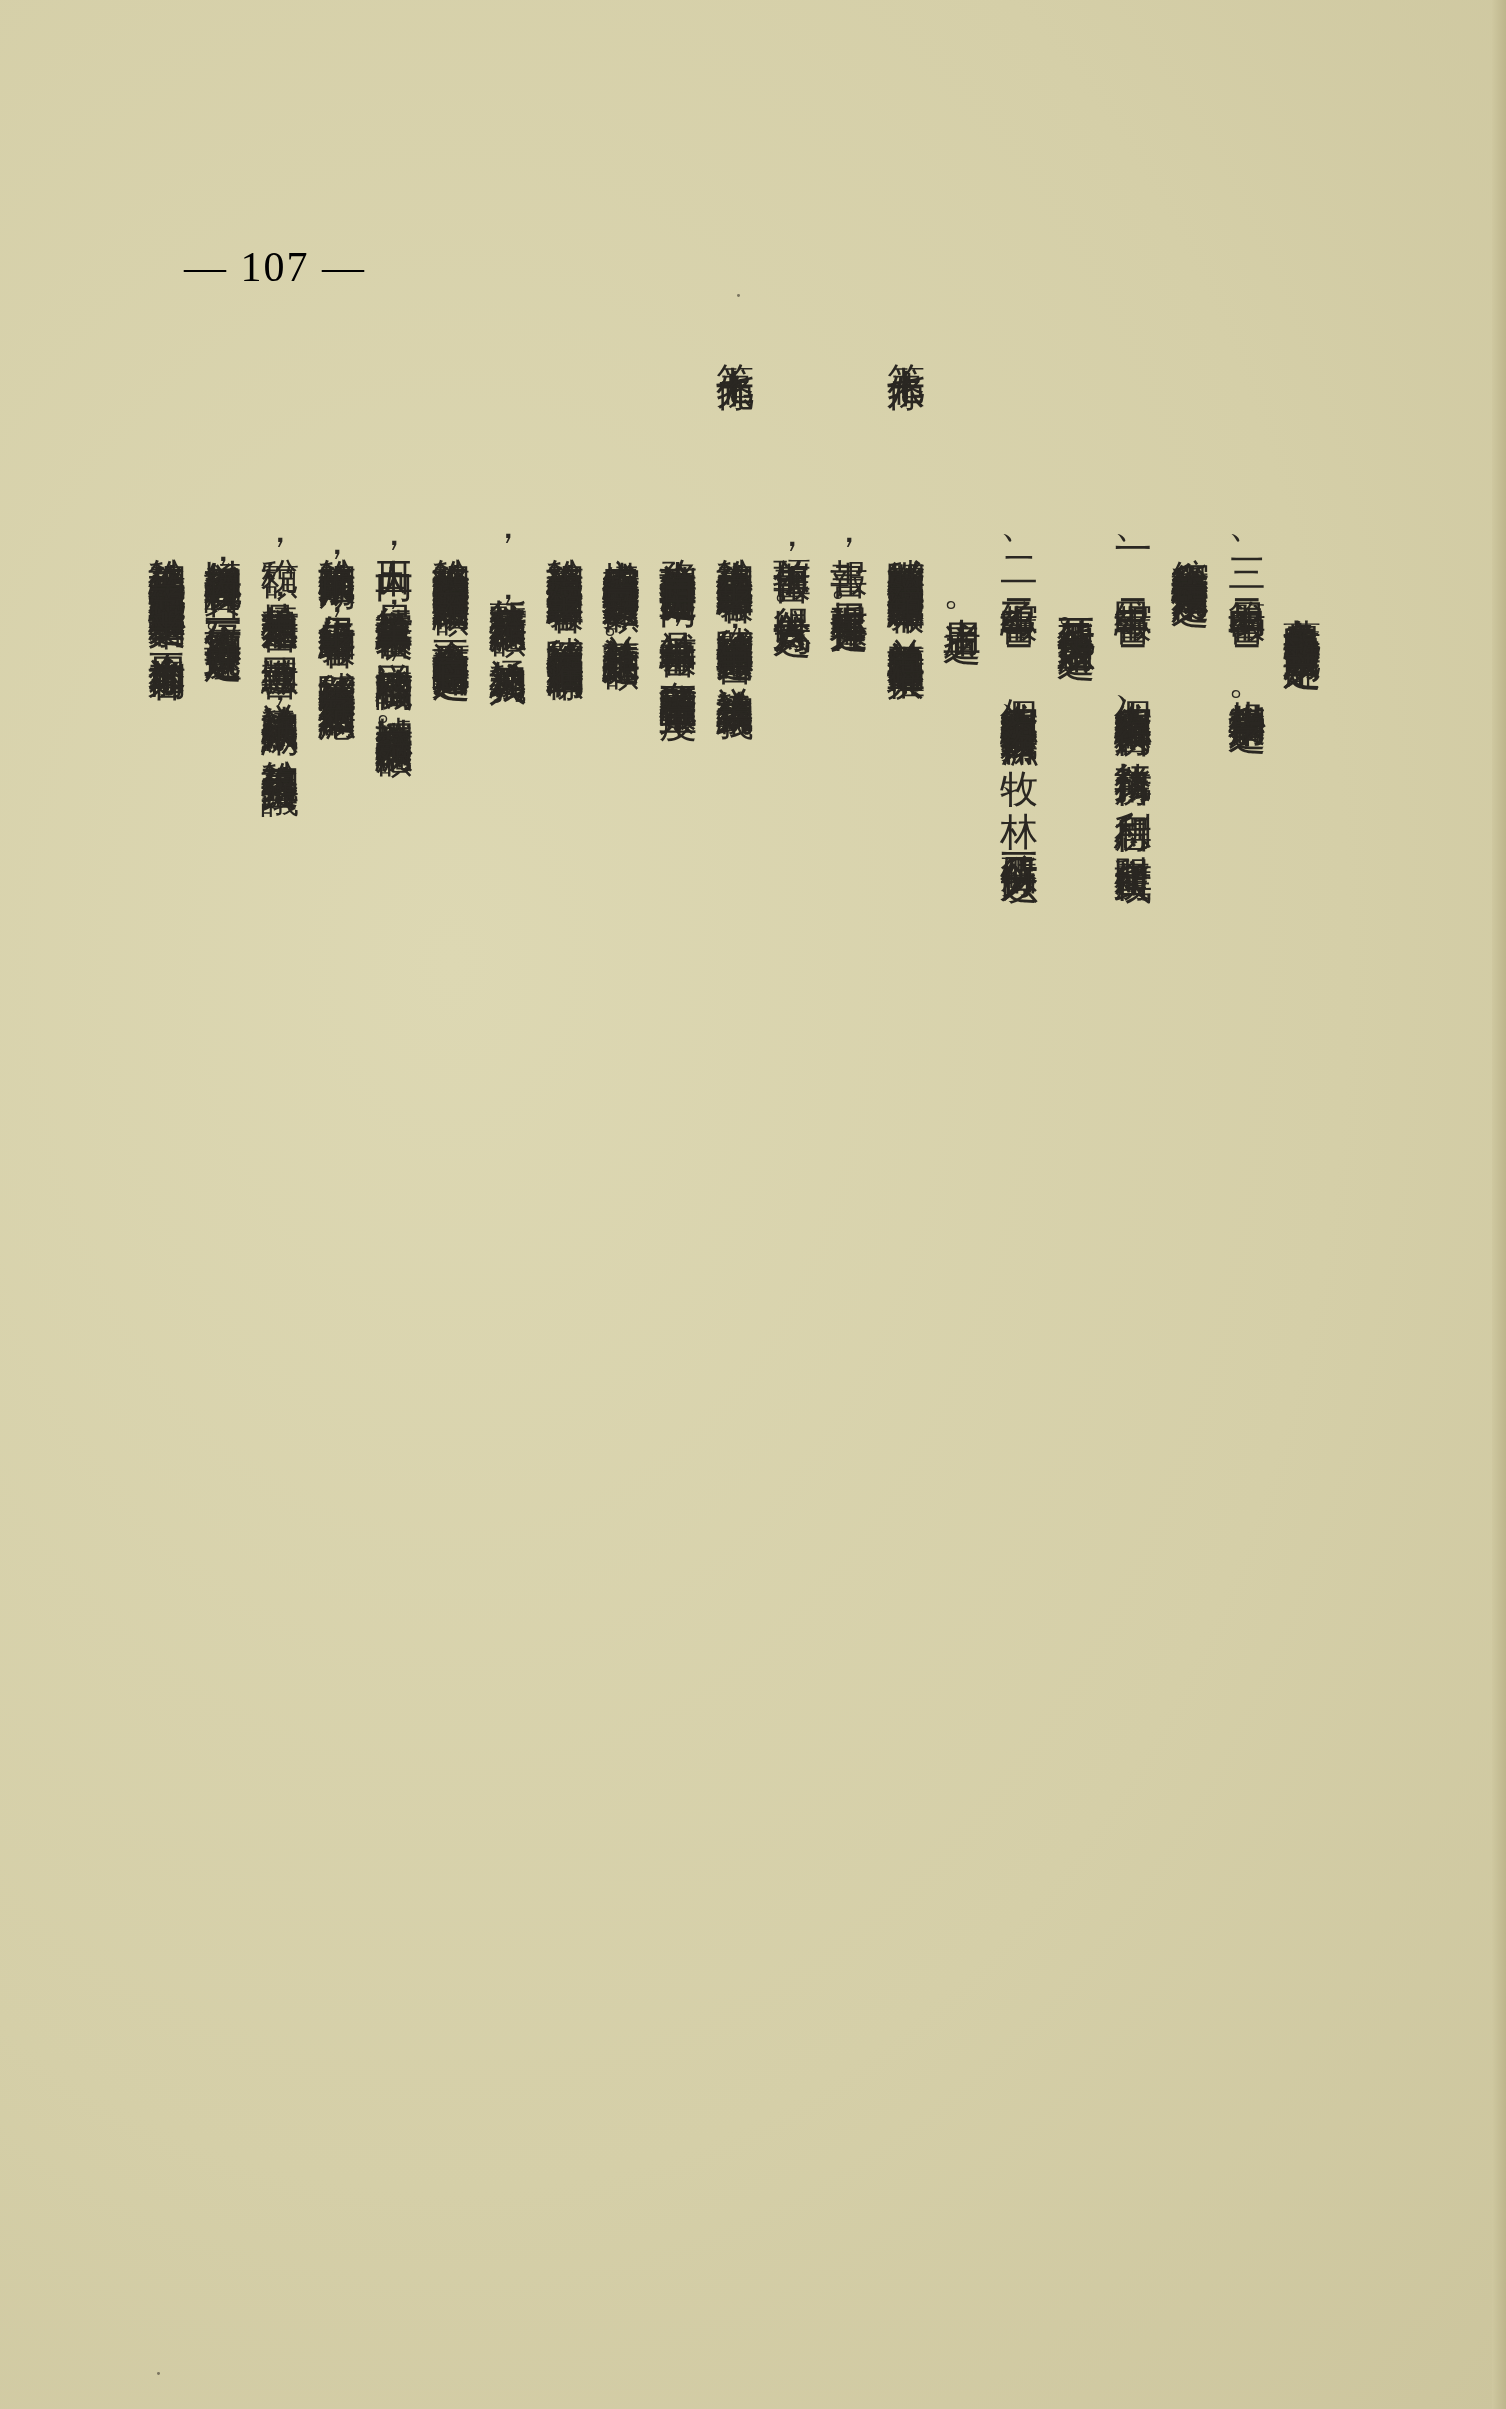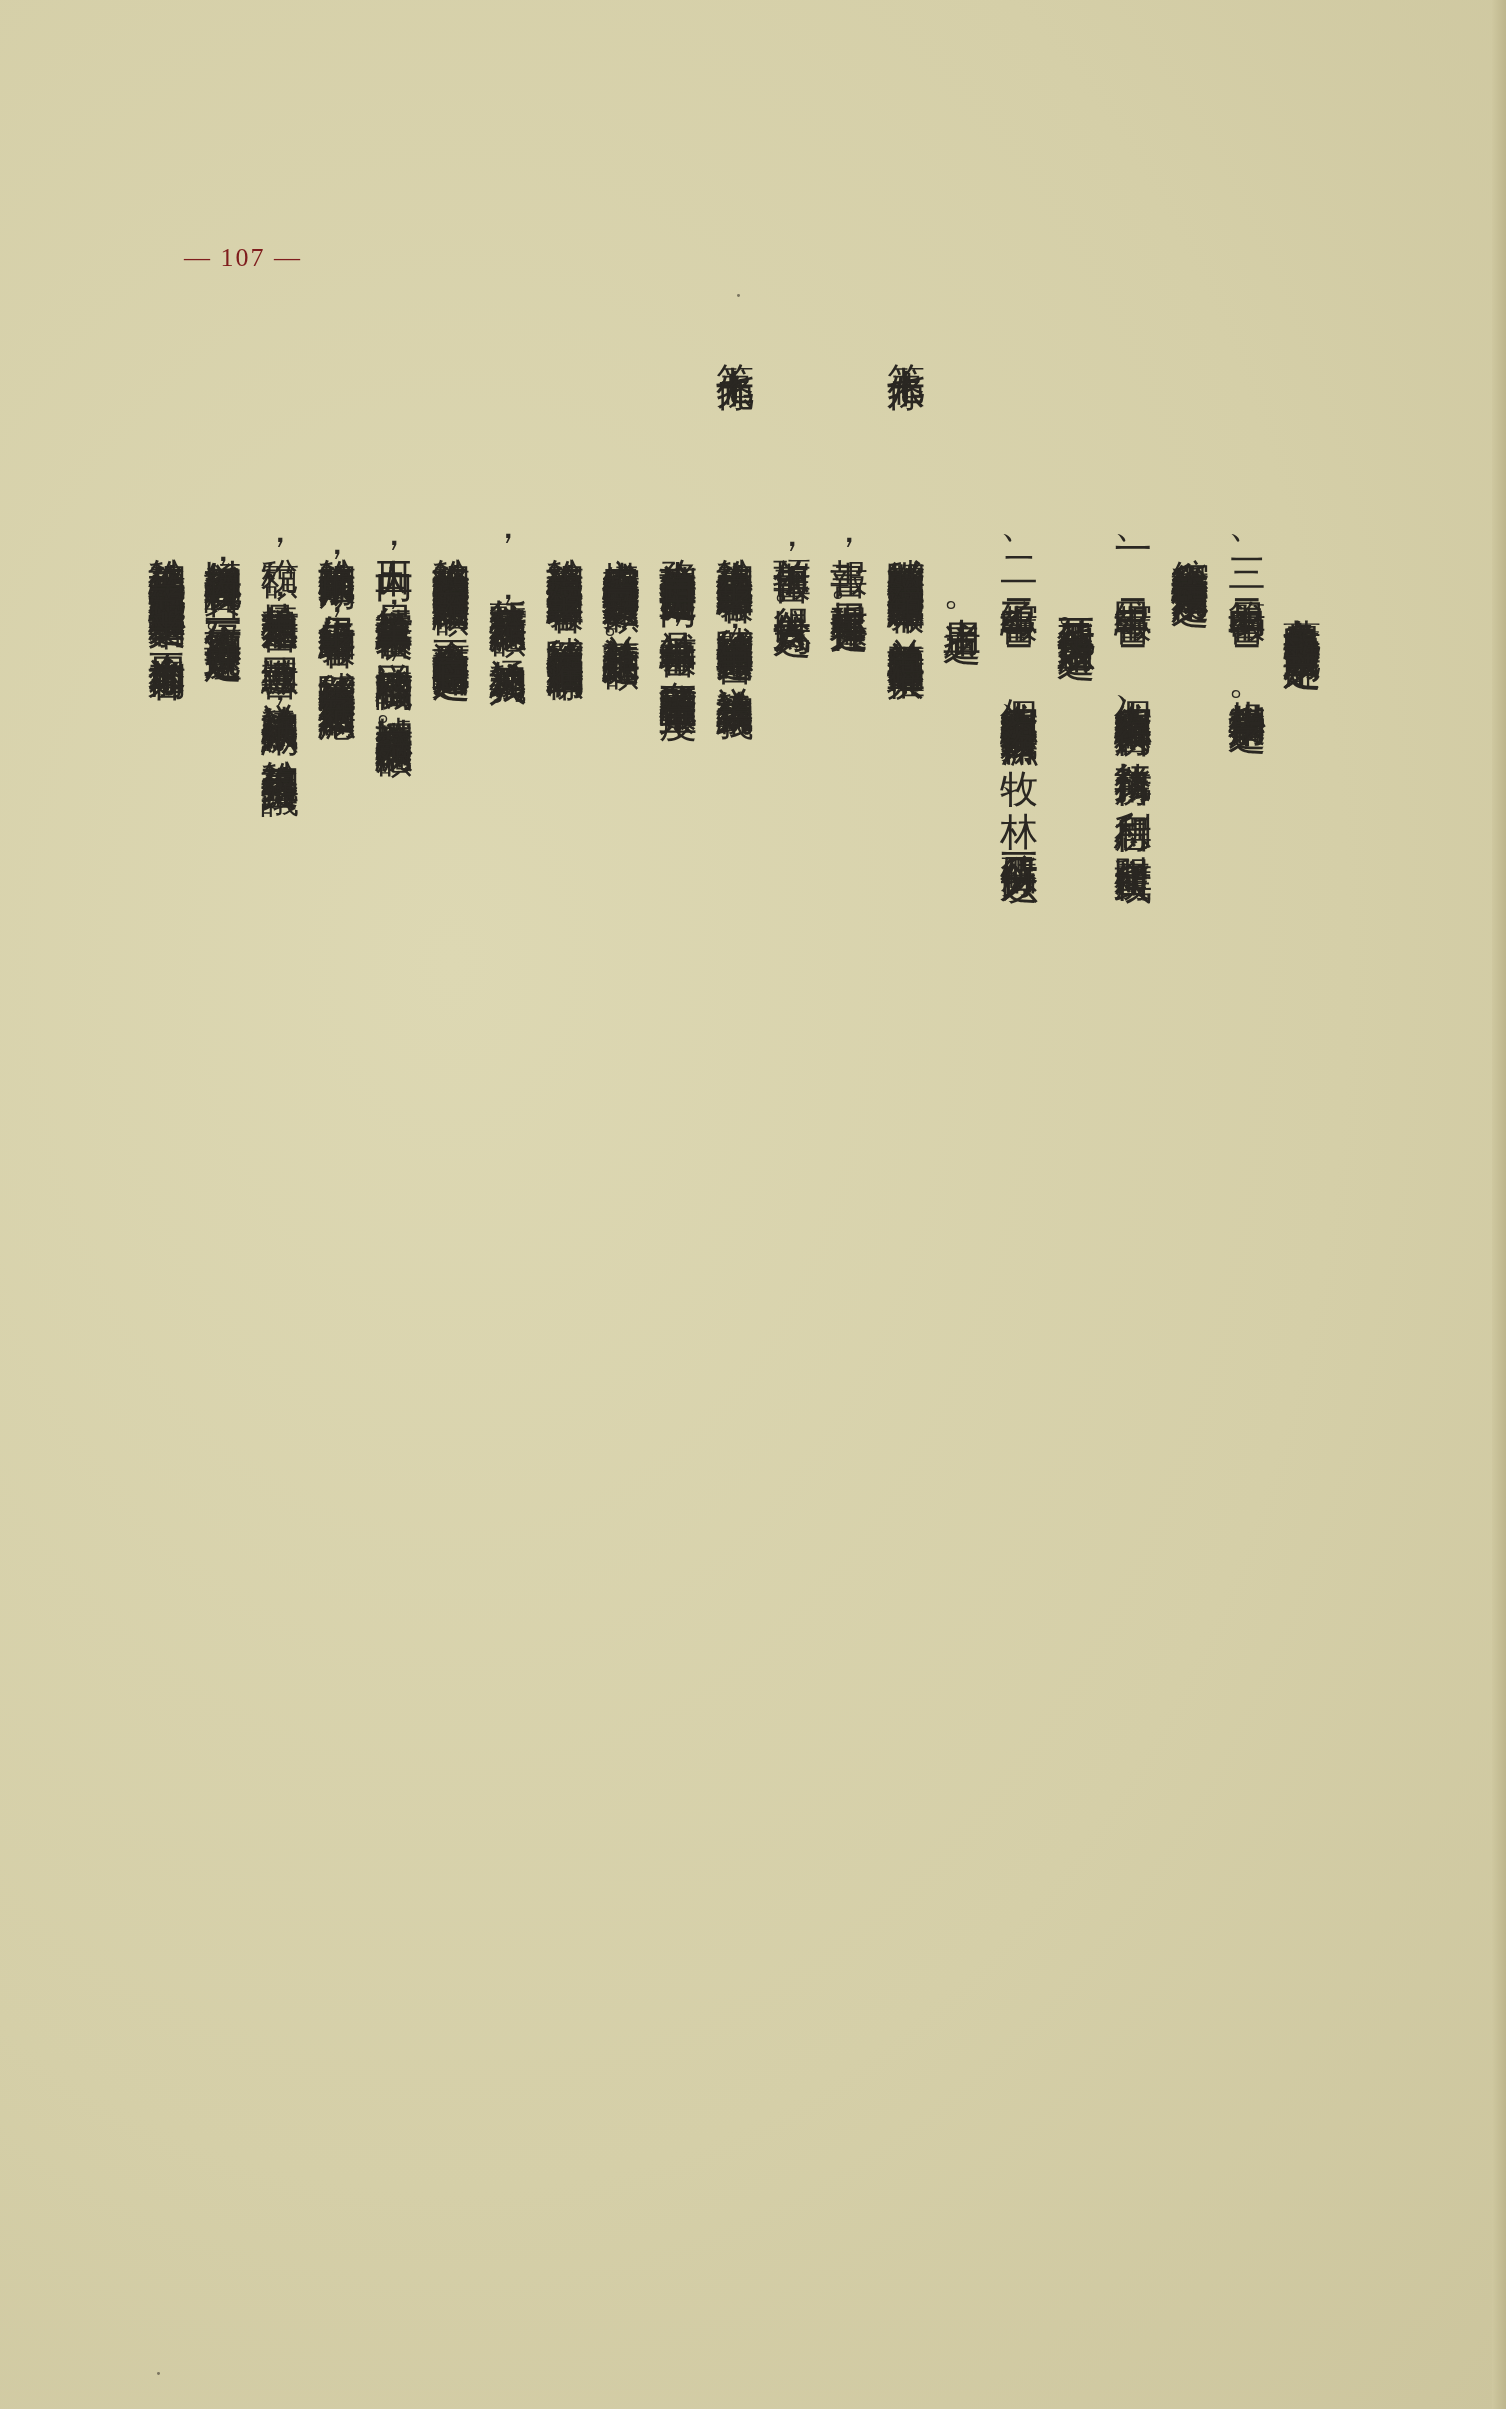--- a/index.html
+++ b/index.html
@@ -8,22 +8,22 @@
     background:#d9d3ad;
     background-image: radial-gradient(ellipse at 30% 40%, #ddd8b3 0%, #d5cfa8 60%, #ccc59d 100%);
     font-family: "DejaVu Serif", "Liberation Serif", serif;
     color:#2a2722;
   }
   .page-edge {
     position:absolute; right:0; top:0; width:13.7px; height:2409px;
     background:linear-gradient(to right, #cfc8a0, #bdb58c);
   }
   .page-number {
-    position:absolute; left:184px; top:243px; font-size:26px;
-    letter-spacing:2px; color:#7f1d1d;
+    position:absolute; left:184px; top:243px; font-size:42px;
+    letter-spacing:2px; color:#000000;
     font-family: "Liberation Serif", "DejaVu Serif", serif;
   }
   .col {
     position:absolute; writing-mode:vertical-rl; text-orientation:upright;
     font-size:38px; line-height:57px; letter-spacing:1.6px;
     white-space:nowrap;
   }
   .heading { font-size:38px; letter-spacing:2.9px; }
   .dot-mark {
     position:absolute; width:2.9px; height:2.9px; background:#7a7560; border-radius:50%;

